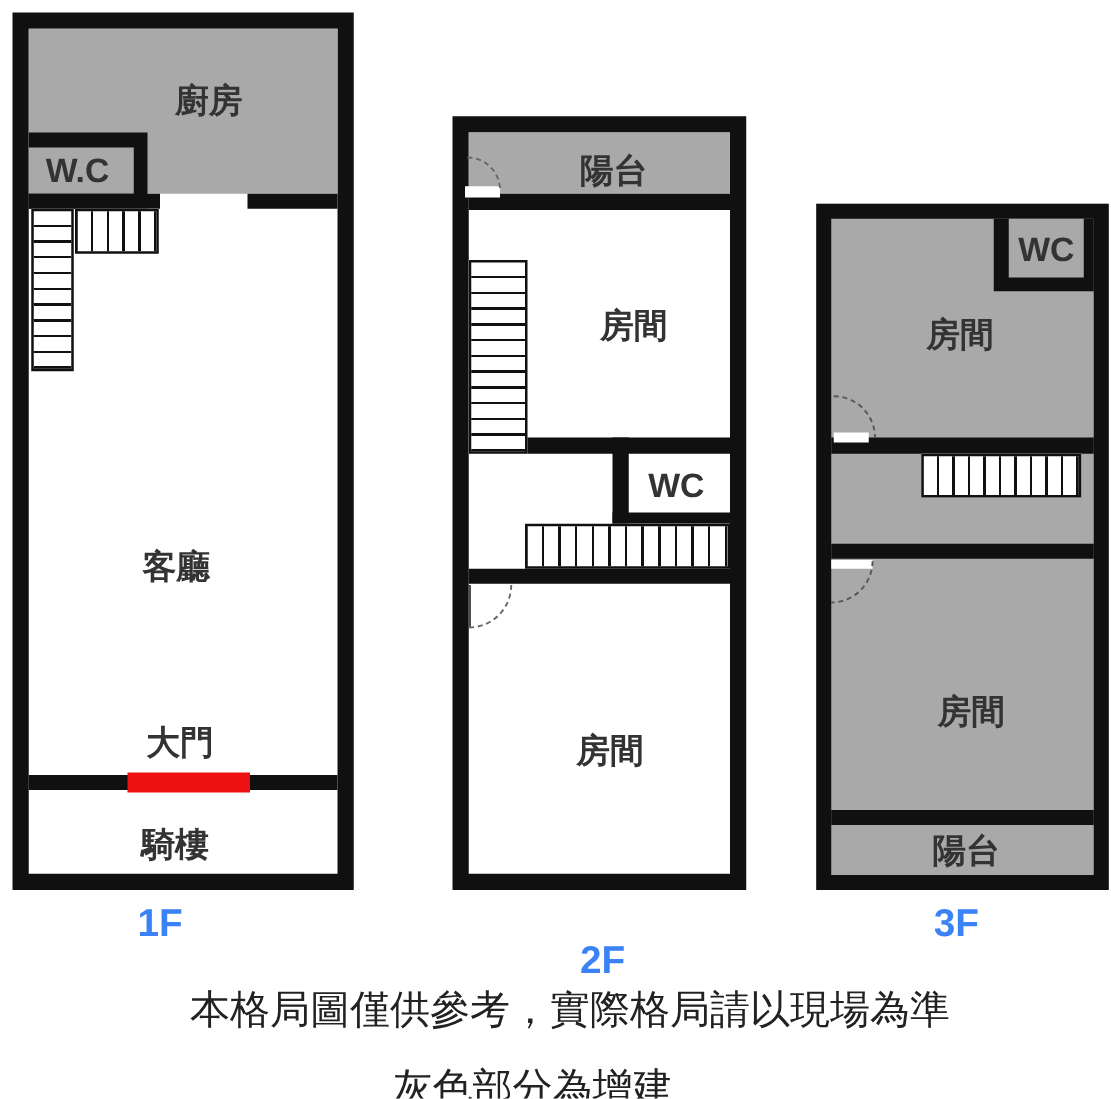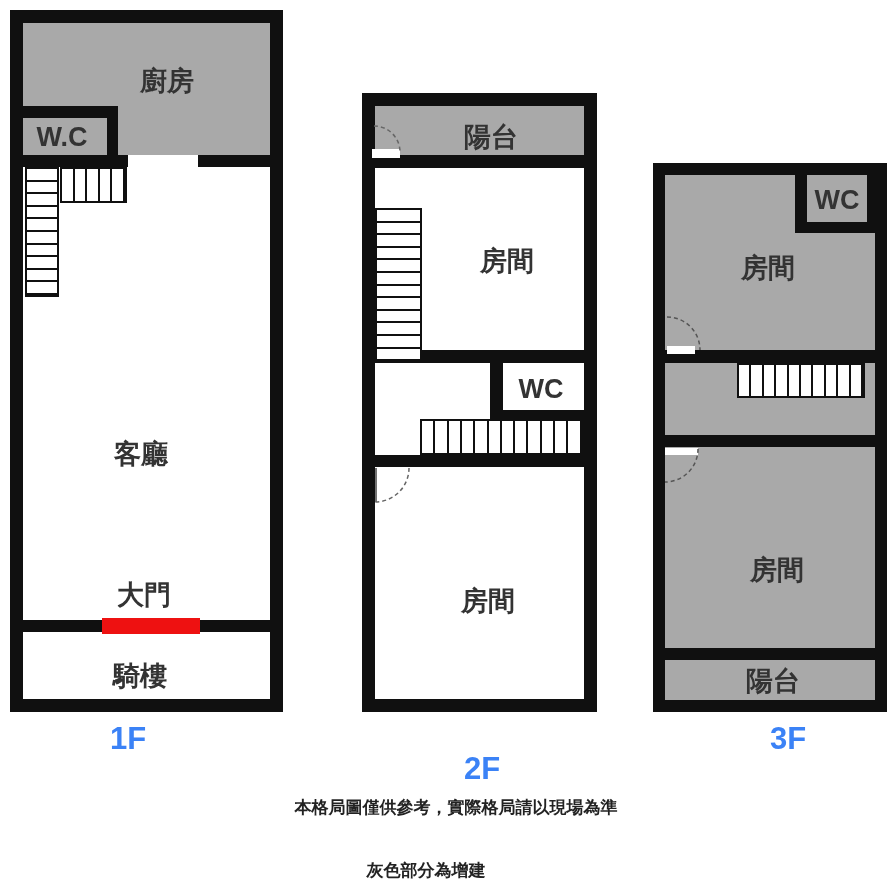--- a/index.html
+++ b/index.html
@@ -25,21 +25,21 @@
     position:absolute; transform:translate(-50%,-50%);
     font-size:27px; font-weight:600; color:#333333;
     white-space:nowrap; line-height:1;
   }
   .floor-label {
     position:absolute; transform:translate(-50%,-50%);
     font-size:31px; font-weight:600; color:#3b82f6; line-height:1;
   }
   .note-line {
     position:absolute; transform:translate(-50%,-50%);
-    font-size:17px; font-weight:700; color:#222222;
+    font-size:32px; font-weight:400; color:#222222;
     white-space:nowrap; line-height:1;
   }
   .red-door { position:absolute; background:#ee1111; }
 </style>
 </head>
 <body>
 
 <div class="plan">
 
   <div class="floor" style="left:10px; top:10px; width:273px; height:702px;">
@@ -137,18 +137,18 @@
         <path d="M 33 0 A 33 33 0 0 1 0 33" fill="none" stroke="#555" stroke-width="1.5" stroke-dasharray="4,3"></path>
       </svg>
 
       <span class="room-label" style="left:112px; top:395px;">房間</span>
 
       <div class="wall" style="left:0; top:473px; width:210px; height:12px;"></div>
 
       <span class="room-label" style="left:108px; top:506px;">陽台</span>
     </div>
   </div>
-  <span class="floor-label" style="left:788px; top:738px;text-align:center;">3F</span>
+  <span class="floor-label" style="left:765px; top:738px;text-align:center;">3F</span>
 
   <span class="note-line" style="left:456px; top:807px;">本格局圖僅供參考，實際格局請以現場為準</span>
   <span class="note-line" style="left:426px; top:848px;margin-top:22px;">灰色部分為增建</span>
 
 </div>
 
 </body></html>

